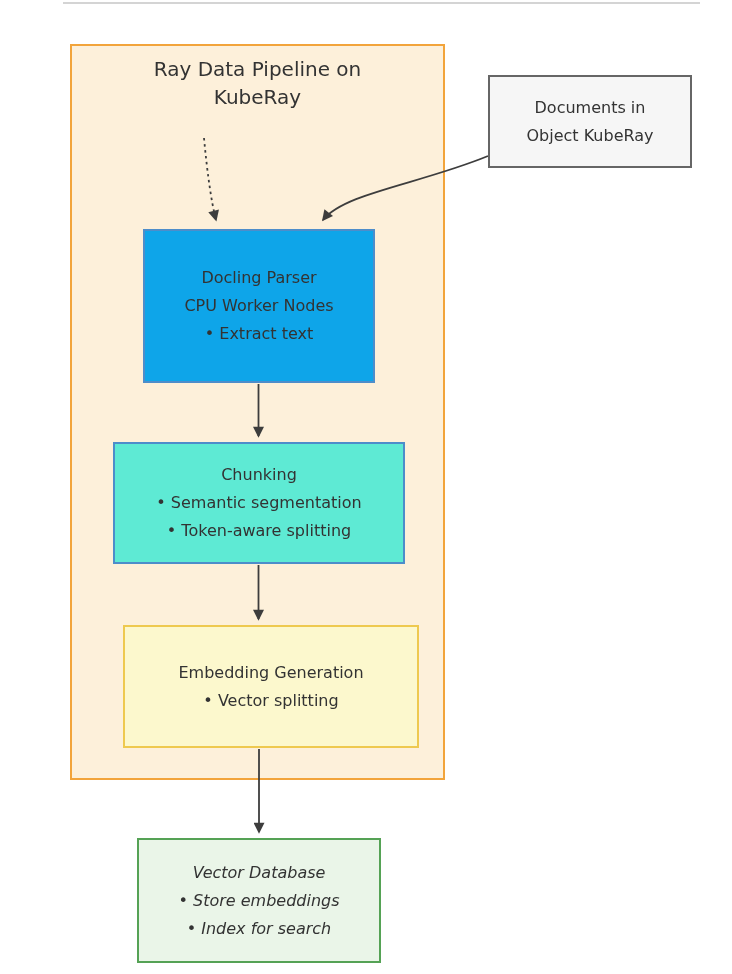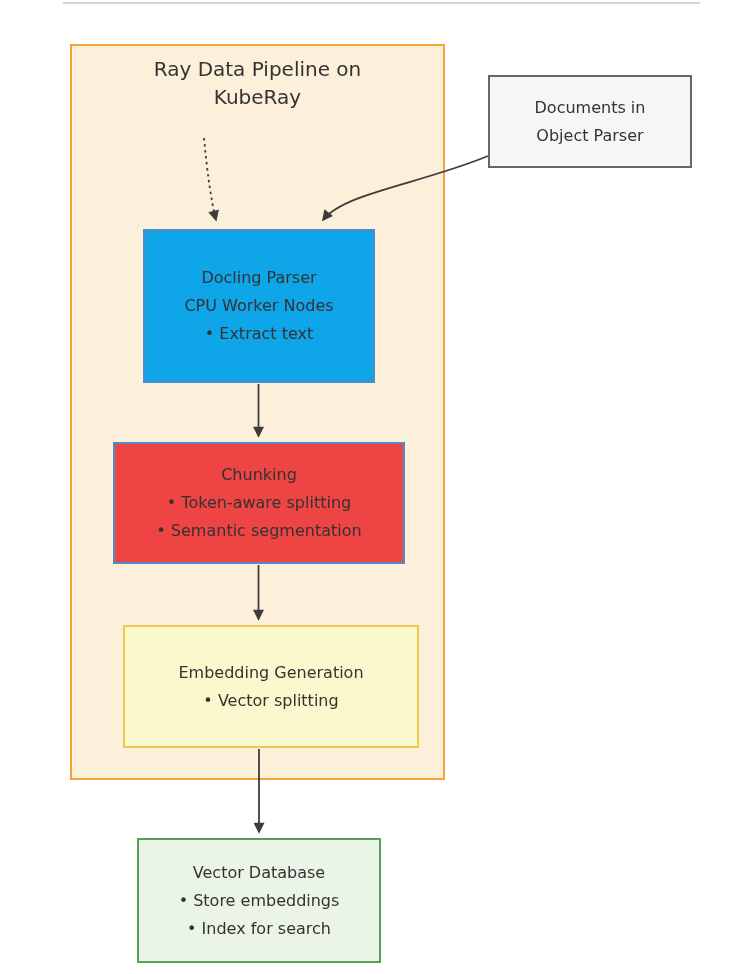--- a/index.html
+++ b/index.html
@@ -32,23 +32,23 @@
   }
 
   .node{
     position:absolute;box-sizing:border-box;z-index:3;
     display:flex;flex-direction:column;justify-content:center;align-items:center;
     text-align:center;font-size:16px;line-height:28px;
     border-style:solid;border-width:2.5px;
   }
   .node-documents{left:488px;top:75px;width:204px;height:93px;background:#f6f6f6;border-color:#666666;}
   .node-docling{left:143px;top:229px;width:232px;height:154px;background:#0ea5e9;border-color:#4d8dca;}
-  .node-chunking{left:113px;top:442px;width:292px;height:122px;background:#ef4444;border-color:#4d8dca;}
+  .node-chunking{left:113px;top:442px;width:292px;height:122px;background:#5eead4;border-color:#4d8dca;}
   .node-embedding{left:123px;top:625px;width:296px;height:123px;background:#fcf8cd;border-color:#eec94f;}
-  .node-vectordb{left:137px;top:838px;width:244px;height:125px;background:#eaf5e8;border-color:#55a255;}
+  .node-vectordb{left:137px;top:838px;width:244px;height:125px;background:#eaf5e8;border-color:#55a255;font-style:italic;}
 </style>
 </head>
 <body>
 
 <div class="canvas">
 
   <div class="divider"></div>
 
   <div class="subgraph">
     <div class="subgraph-title">
@@ -65,33 +65,33 @@
     </defs>
     <path d="M204,138 C207,170 211,201 216,220" fill="none" stroke="#3d3d3d" stroke-width="1.8" stroke-dasharray="2.5,3.5" marker-end="url(#arrowhead)"></path>
     <path d="M488,156 C420,184 344,193 323,220" fill="none" stroke="#3d3d3d" stroke-width="1.8" marker-end="url(#arrowhead)"></path>
     <path d="M258.5,384 L258.5,436" fill="none" stroke="#3d3d3d" stroke-width="1.8" marker-end="url(#arrowhead)"></path>
     <path d="M258.5,565 L258.5,619" fill="none" stroke="#3d3d3d" stroke-width="1.8" marker-end="url(#arrowhead)"></path>
     <path d="M259,749 L259,832" fill="none" stroke="#3d3d3d" stroke-width="1.8" marker-end="url(#arrowhead)"></path>
   </svg>
 
   <div class="node node-documents">
     <div>Documents in</div>
-    <div>Object Parser</div>
+    <div>Object KubeRay</div>
   </div>
 
   <div class="node node-docling">
     <div>Docling Parser</div>
     <div>CPU Worker Nodes</div>
     <div>• Extract text</div>
   </div>
 
   <div class="node node-chunking">
     <div>Chunking</div>
+    <div>• Semantic segmentation</div>
     <div>• Token-aware splitting</div>
-    <div>• Semantic segmentation</div>
   </div>
 
   <div class="node node-embedding">
     <div>Embedding Generation</div>
     <div>• Vector splitting</div>
   </div>
 
   <div class="node node-vectordb">
     <div>Vector Database</div>
     <div>• Store embeddings</div>

